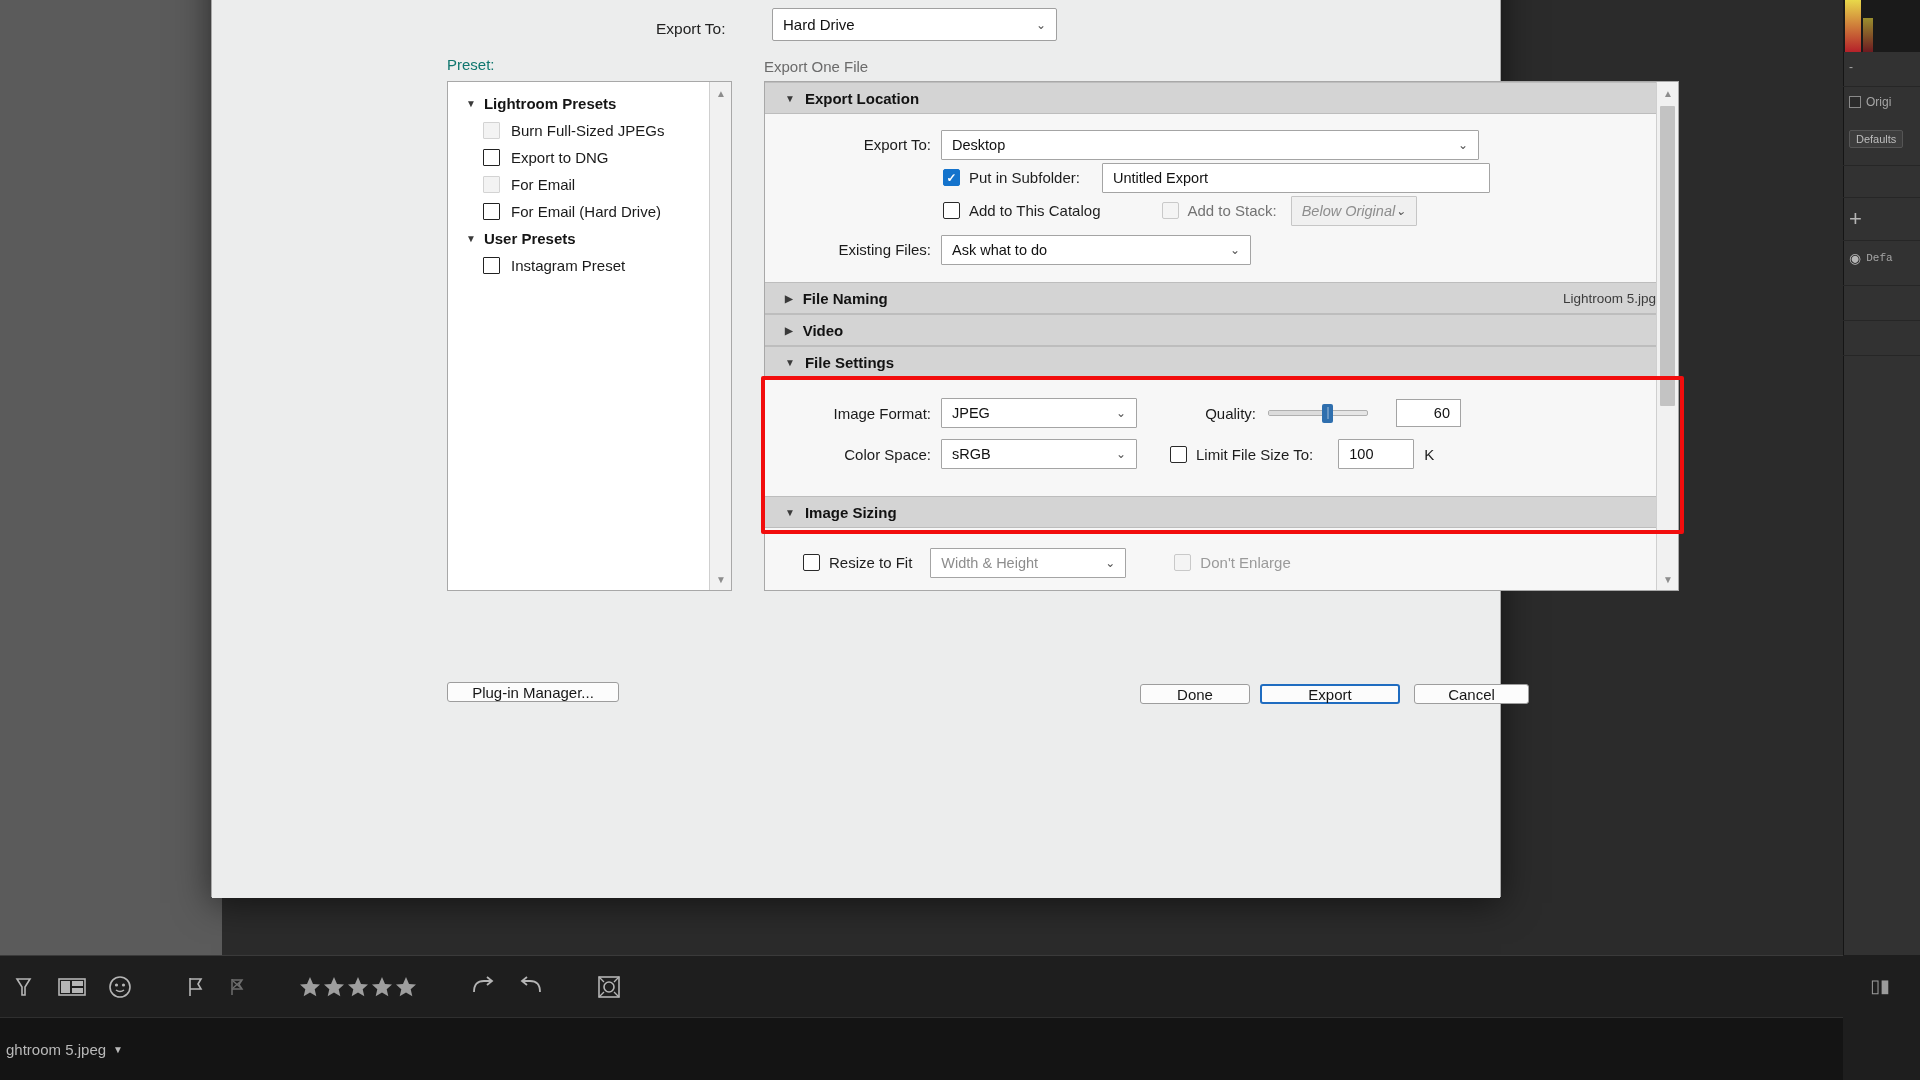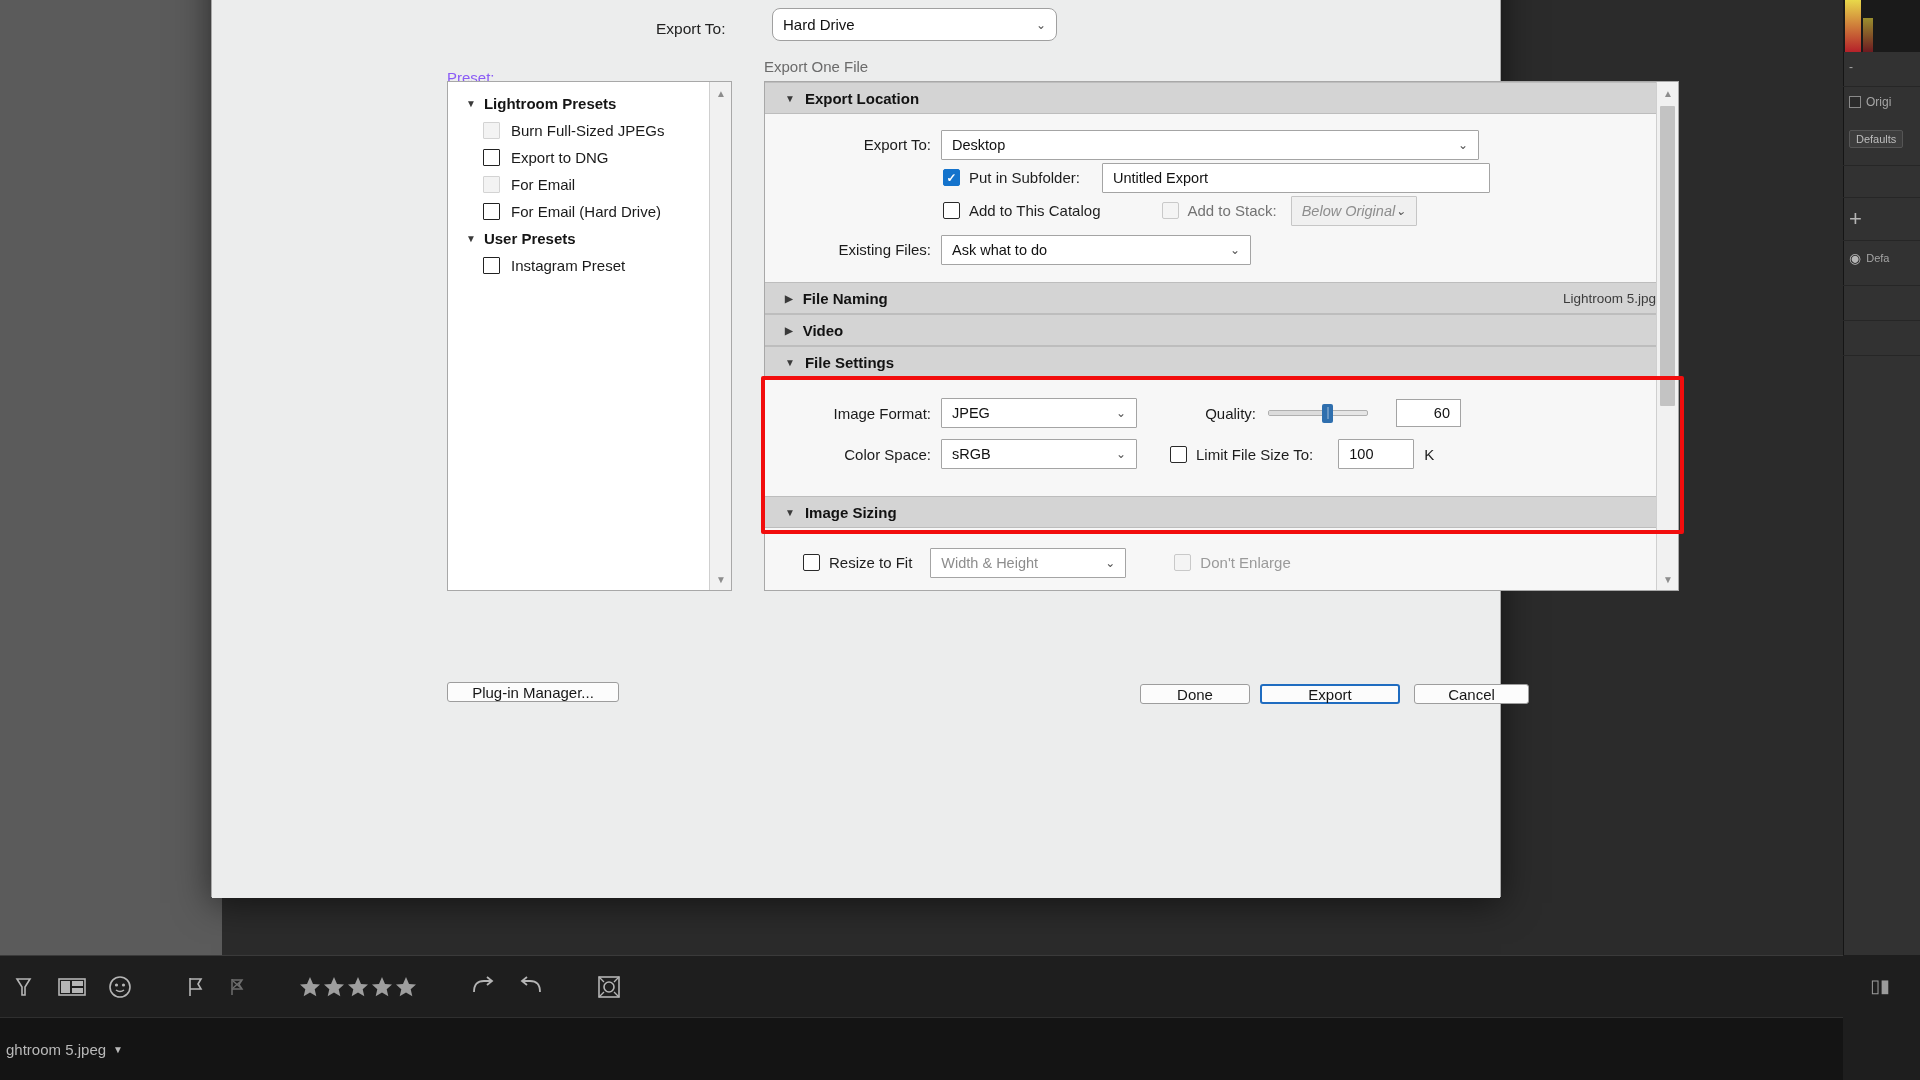--- a/index.html
+++ b/index.html
@@ -82,27 +82,27 @@
   #dialog {
     position:absolute; left:211px; top:-48px; width:1290px; height:945px;
     background:#eceded;
     border:1px solid #a9a9a9;
     box-shadow:0 6px 34px rgba(0,0,0,.55);
     font-size:15px; color:#1e1e1e;
   }
   .top-label { position:absolute; left:444px; top:67px; font-size:15.5px; color:#222; }
   .top-select {
     position:absolute; left:560px; top:55px; width:285px; height:33px;
-    background:#fff; border:1px solid #a0a0a0; border-radius:8px;
+    background:#fff; border:1px solid #a0a0a0; border-radius:2px;
     display:flex; align-items:center; padding:0 10px; font-size:15px; color:#111;
   }
   .sel-caret { margin-left:auto; color:#555; font-size:12px; }
 
   
-  .preset-label { position:absolute; left:235px; top:116px; font-size:15px; color:#8b5cf6; }
+  .preset-label { position:absolute; left:235px; top:103px; font-size:15px; color:#0f766e; }
   .preset-box {
     position:absolute; left:235px; top:128px; width:285px; height:510px;
     background:#fff; border:1px solid #a8a8a8;
   }
   .preset-scroll {
     position:absolute; right:0; top:0; width:22px; height:100%;
     background:#f1f1f1; border-left:1px solid #cfcfcf;
   }
   .ps-arrow { width:22px; height:22px; display:flex; align-items:center; justify-content:center;
               color:#8d8d8d; font-size:10px; }
@@ -232,21 +232,21 @@
       <span class="rp-btn">Defaults</span>
     </div>
     <div class="rp-div" style="top:165px;"></div>
     <div class="rp-div" style="top:197px;"></div>
     <div class="rp-row" style="top:208px;">
       <span class="rp-plus">+</span>
     </div>
     <div class="rp-div" style="top:240px;"></div>
     <div class="rp-row" style="top:250px;">
       <span class="rp-eye">◉</span>
-      <span style="font-size:11px;">Defa</span>
+      <span style="font-size:11px;font-family:Liberation Mono, monospace;">Defa</span>
     </div>
     <div class="rp-div" style="top:285px;"></div>
     <div class="rp-div" style="top:320px;"></div>
     <div class="rp-div" style="top:355px;"></div>
   </div>
   <div class="bg-rightedge"></div>
   <div class="re-ico">▯▮</div>
   <div class="chev-right">▼</div>
 
   <div class="bg-toolbar">

